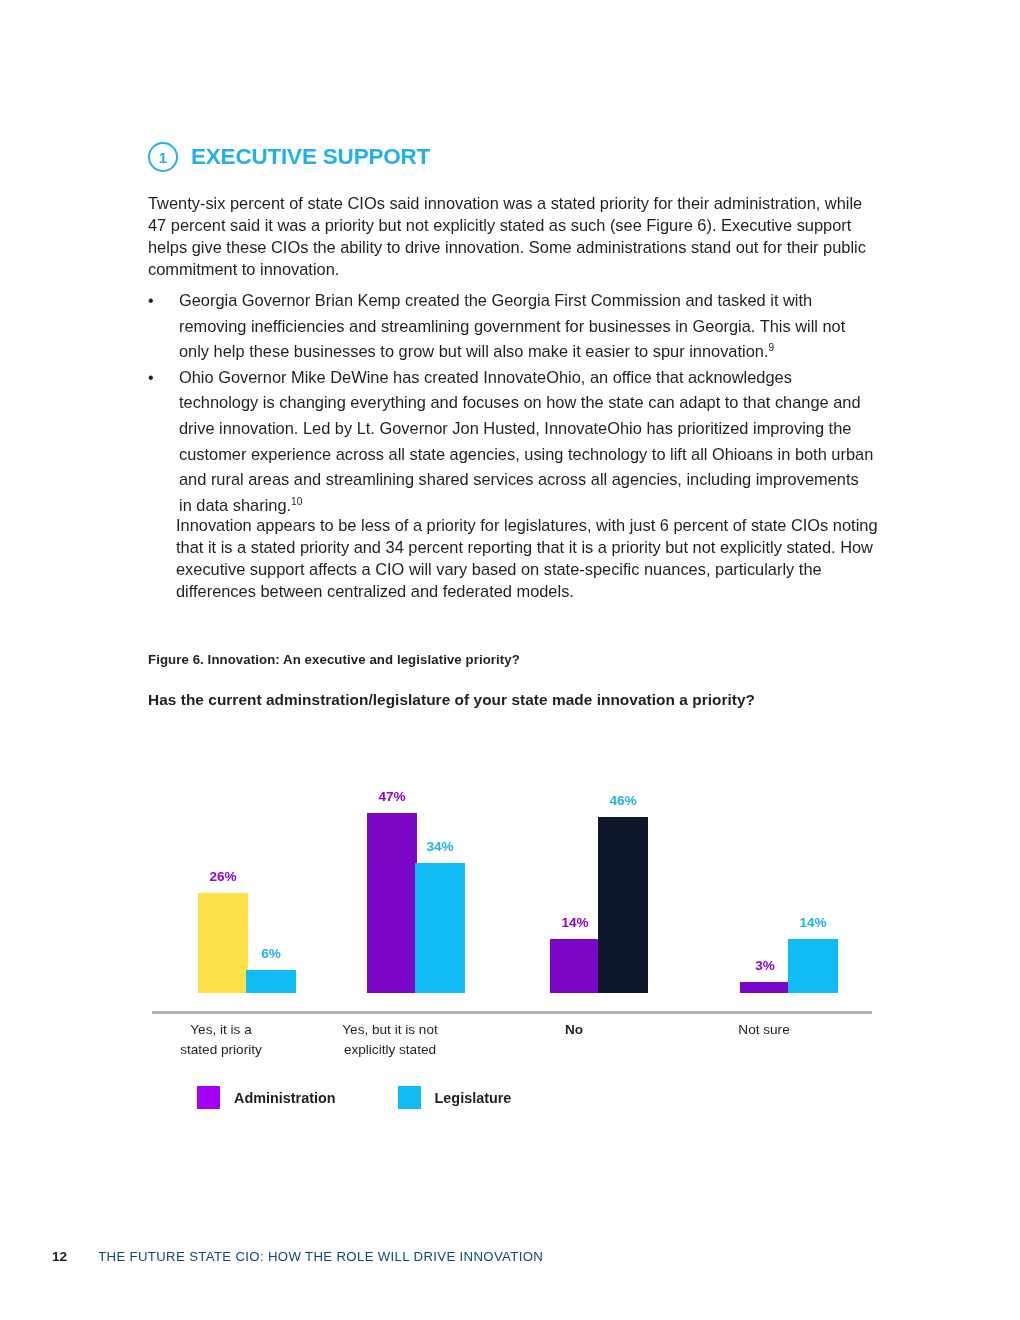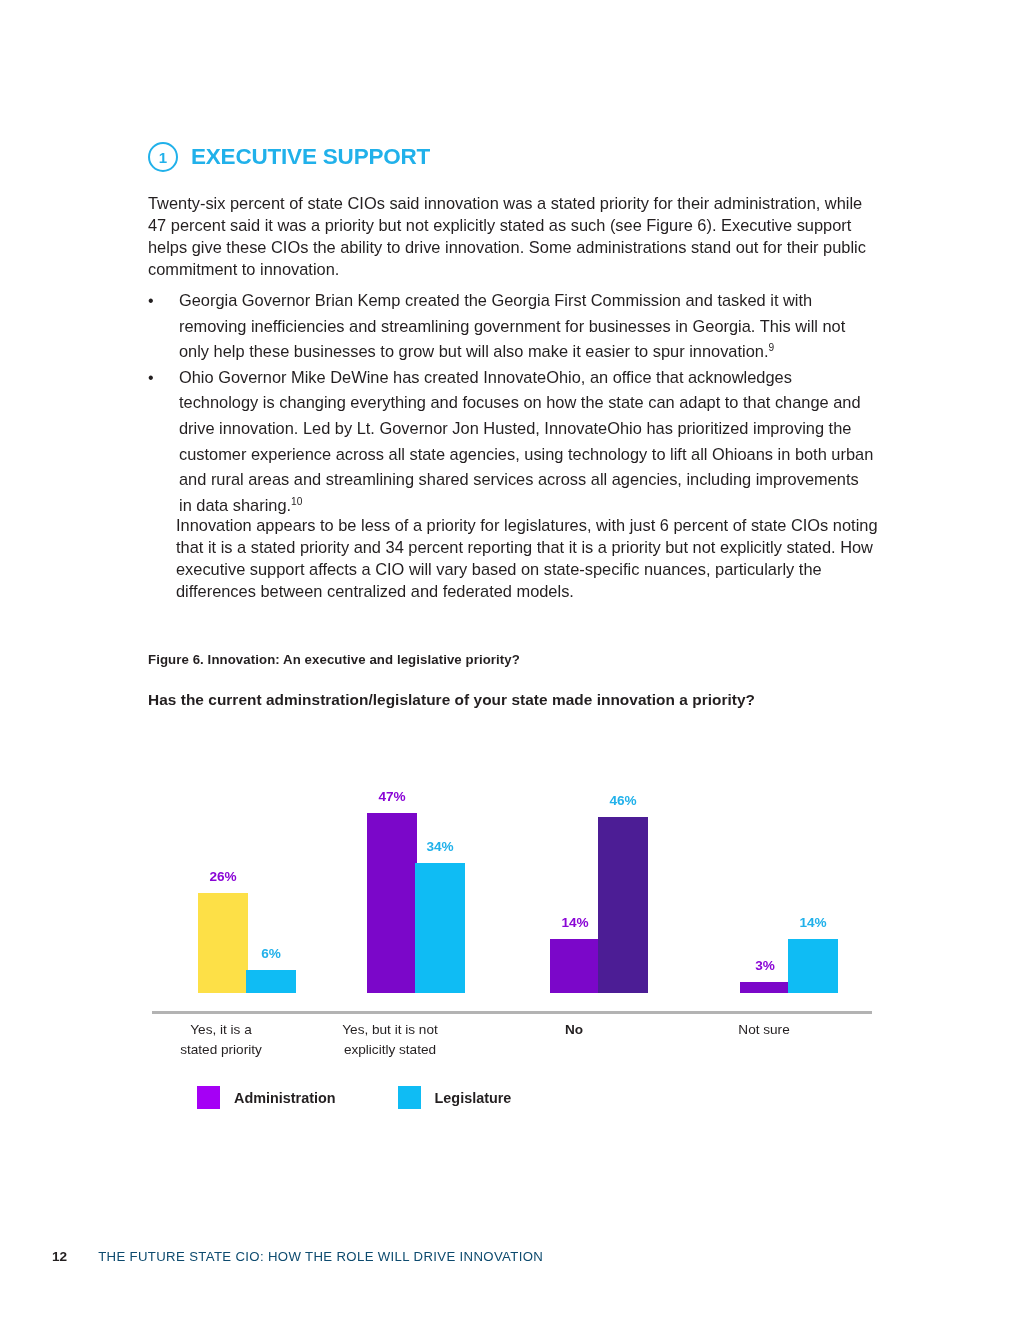--- a/index.html
+++ b/index.html
@@ -255,21 +255,21 @@
           <span class="vlabel" style="color: rgb(138, 6, 214);">47%</span>
         </div>
         <div class="bar legis" style="height: 130.22px; background: rgb(15, 188, 244);">
           <span class="vlabel" style="color: rgb(33, 177, 234);">34%</span>
         </div>
       </div>
       <div class="group" style="left: 400px;">
         <div class="bar admin" style="height: 53.62px; background: rgb(123, 7, 201);">
           <span class="vlabel" style="color: rgb(138, 6, 214);">14%</span>
         </div>
-        <div class="bar legis" style="height: 176.18px; background: #4c1d95;">
+        <div class="bar legis" style="height: 176.18px; background: #0f172a;">
           <span class="vlabel" style="color: rgb(33, 177, 234);">46%</span>
         </div>
       </div>
       <div class="group" style="left: 590px;">
         <div class="bar admin" style="height: 11.49px; background: rgb(123, 7, 201);">
           <span class="vlabel" style="color: rgb(138, 6, 214);">3%</span>
         </div>
         <div class="bar legis" style="height: 53.62px; background: rgb(15, 188, 244);">
           <span class="vlabel" style="color: rgb(33, 177, 234);">14%</span>
         </div>

